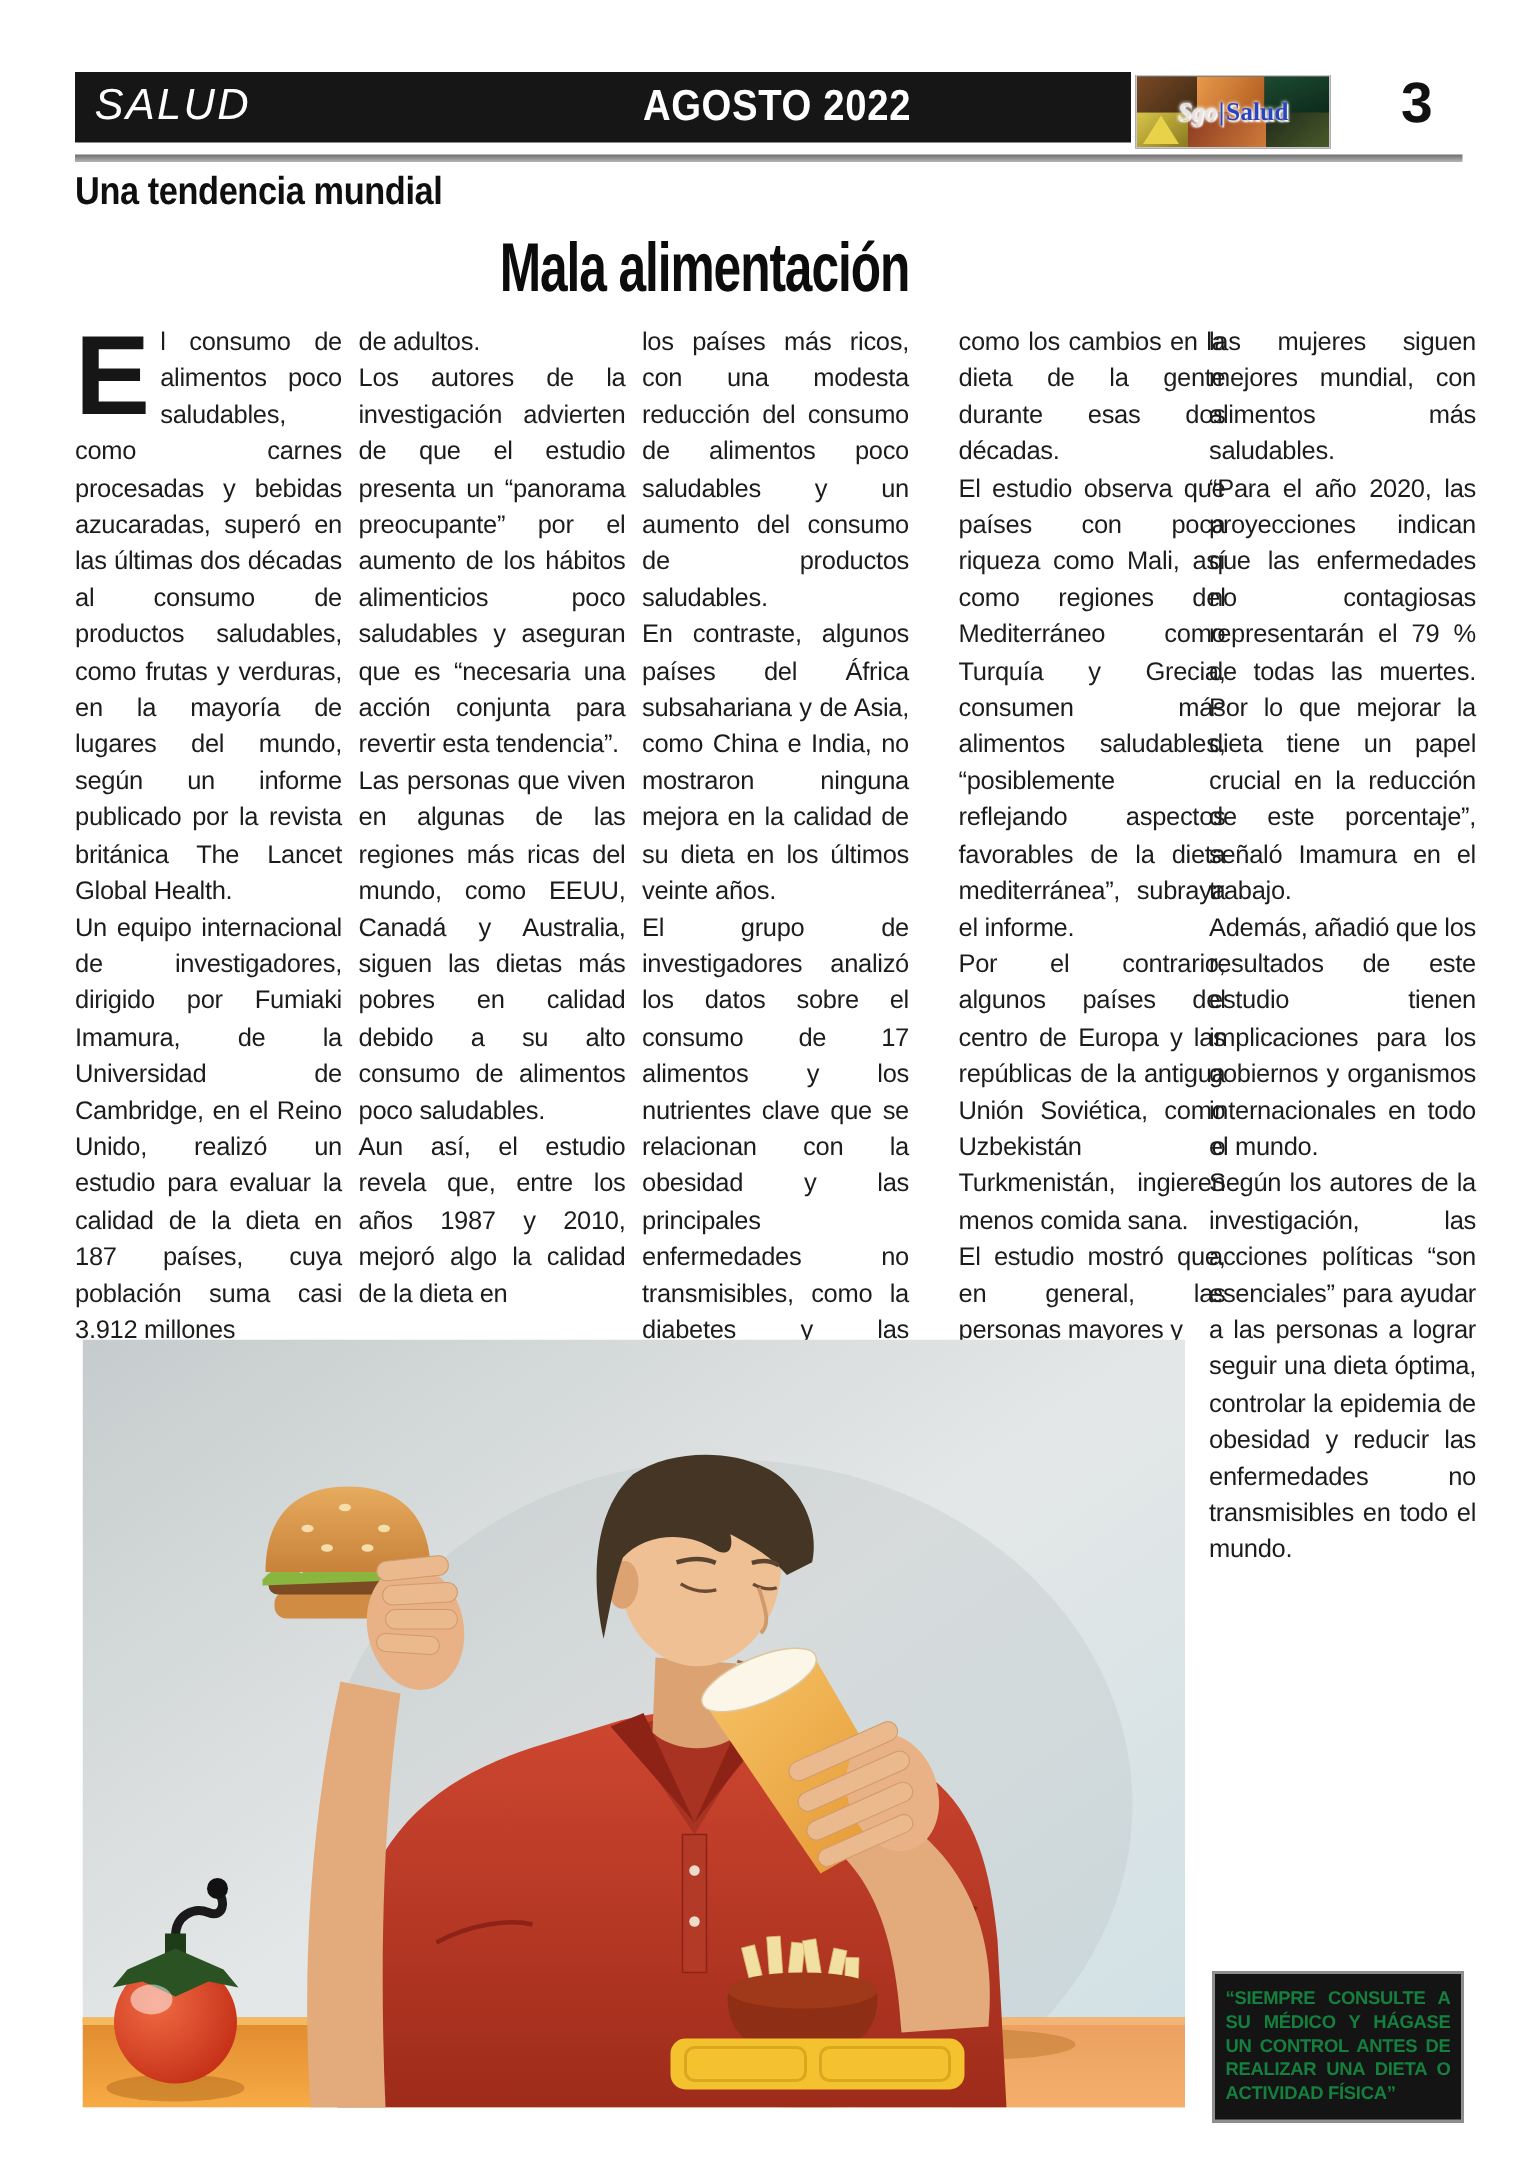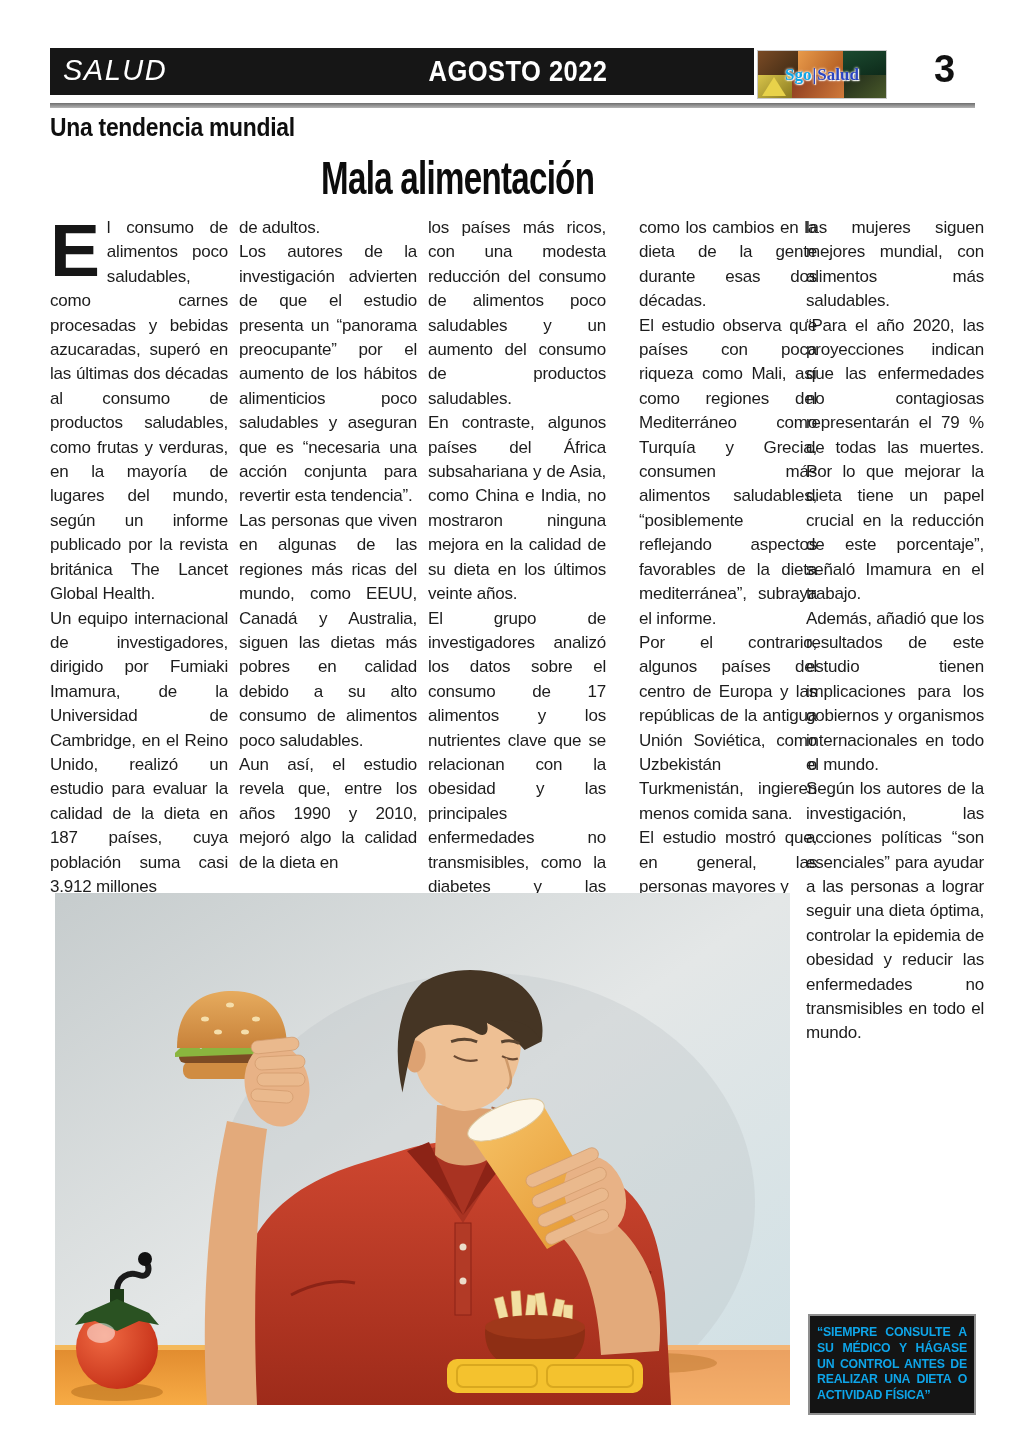--- a/index.html
+++ b/index.html
@@ -21,49 +21,49 @@
   .t3{left:85px;top:0;width:43px;height:24px;background:linear-gradient(160deg,#1c4a30,#0d2a1a);}
   .t4{left:0;top:24px;width:34px;height:23px;background:linear-gradient(140deg,#d8c44a,#8a7a20);}
   .t5{left:34px;top:24px;width:52px;height:23px;background:linear-gradient(120deg,#8a3a20,#d07a3a);}
   .t6{left:86px;top:24px;width:42px;height:23px;background:linear-gradient(140deg,#202a1a,#4a5a2a);}
   .pyr { position:absolute; left:4px; bottom:2px; width:0; height:0;
          border-left:12px solid transparent; border-right:12px solid transparent;
          border-bottom:19px solid #e8d24a; }
   .logo-text { position:absolute; left:50%; top:50%; transform:translate(-50%,-50%);
                font-family:"Liberation Serif", serif; font-weight:bold; font-size:17px;
                white-space:nowrap; text-shadow:0 0 3px #fff,0 0 2px #fff,1px 1px 1px #fff; }
-  .lt1 { color:#0ea5e9; }
+  .lt1 { color:#e5e5e5; font-style:italic; }
   .lsep{ color:#2a44c0; padding:0 1px; }
   .lt2 { color:#2a44c0; }
 
   .page-num { position:absolute; left:934px; top:48px; font-size:38px; font-weight:bold; color:#111; }
   .rule { position:absolute; left:50px; top:103px; width:925px; height:5px;
           background:linear-gradient(#6e6e6e,#b5b5b5); }
 
   .kicker { position:absolute; left:50px; top:112px; font-size:26px; font-weight:bold; color:#0f0f0f;
             transform:scaleX(0.88); transform-origin:left center; white-space:nowrap; letter-spacing:-.3px; }
 
-  .title-wrap { position:absolute; left:0; top:151px; width:916px; text-align:center; }
+  .title-wrap { position:absolute; left:0; top:151px; width:916px; text-align:center;padding-left:12px; }
   .title { display:inline-block; font-size:46px; font-weight:bold; color:#0c0c0c;
            transform:scaleX(0.72); letter-spacing:-1px; white-space:nowrap; }
 
   
   .col { position:absolute; top:216px; width:178px; color:#1c1c1c; }
   .col p { margin:0; text-align:justify; font-size:17px; line-height:24.4px; letter-spacing:-.2px; }
   .c1{left:50px;} .c2{left:239px;} .c3{left:428px;} .c4{left:639px;} .c5{left:806px;}
   .dropcap { float:left; font-size:75px; line-height:62px; height:70px; padding:3px 7px 0 0;
              font-weight:bold; color:#161616; }
 
   
   .photo { position:absolute; left:55px; top:893px; width:735px; height:512px; }
   .photo svg { display:block; }
 
   
   .advisory { position:absolute; left:808px; top:1314px; width:168px; box-sizing:border-box;
-              background:#141414; border:2px solid #8f8f8f; color:#0ea5e9; padding:9px 7px;
+              background:#141414; border:2px solid #8f8f8f; color:#15803d; padding:9px 7px;
               font-size:12.3px; line-height:15.8px; font-weight:bold; text-align:justify;
               letter-spacing:-.2px; }
 </style>
 </head>
 <body>
 
 <div class="page">
 
   <div class="header-bar">
     <div class="masthead">SALUD</div>
@@ -94,21 +94,21 @@
   <div class="col c1">
     <p><span class="dropcap">E</span><span>l consumo de alimentos poco saludables, como carnes procesadas y bebidas azucaradas, superó en las últimas dos décadas al consumo de productos saludables, como frutas y verduras, en la mayoría de lugares del mundo, según un informe publicado por la revista británica The Lancet Global Health.</span></p>
     <div>
         <p>Un equipo internacional de investigadores, dirigido por Fumiaki Imamura, de la Universidad de Cambridge, en el Reino Unido, realizó un estudio para evaluar la calidad de la dieta en 187 países, cuya población suma casi 3.912 millones</p>
       </div>
   </div>
   <div class="col c2">
       <p>de adultos.</p>
       <p>Los autores de la investigación advierten de que el estudio presenta un “panorama preocupante” por el aumento de los hábitos alimenticios poco saludables y aseguran que es “necesaria una acción conjunta para revertir esta tendencia”.</p>
       <p>Las personas que viven en algunas de las regiones más ricas del mundo, como EEUU, Canadá y Australia, siguen las dietas más pobres en calidad debido a su alto consumo de alimentos poco saludables.</p>
-      <p>Aun así, el estudio revela que, entre los años 1990 y 2010, mejoró algo la calidad de la dieta en</p>
+      <p>Aun así, el estudio revela que, entre los años 1987 y 2010, mejoró algo la calidad de la dieta en</p>
     </div>
   <div class="col c3">
       <p>los países más ricos, con una modesta reducción del consumo de alimentos poco saludables y un aumento del consumo de productos saludables.</p>
       <p>En contraste, algunos países del África subsahariana y de Asia, como China e India, no mostraron ninguna mejora en la calidad de su dieta en los últimos veinte años.</p>
       <p>El grupo de investigadores analizó los datos sobre el consumo de 17 alimentos y los nutrientes clave que se relacionan con la obesidad y las principales enfermedades no transmisibles, como la diabetes y las patologías cardiovasculares, así</p>
     </div>
   <div class="col c4">
       <p>como los cambios en la dieta de la gente durante esas dos décadas.</p>
       <p>El estudio observa que países con poca riqueza como Mali, así como regiones del Mediterráneo como Turquía y Grecia, consumen más alimentos saludables, “posiblemente reflejando aspectos favorables de la dieta mediterránea”, subraya el informe.</p>
       <p>Por el contrario, algunos países del centro de Europa y las repúblicas de la antigua Unión Soviética, como Uzbekistán o Turkmenistán, ingieren menos comida sana.</p>

